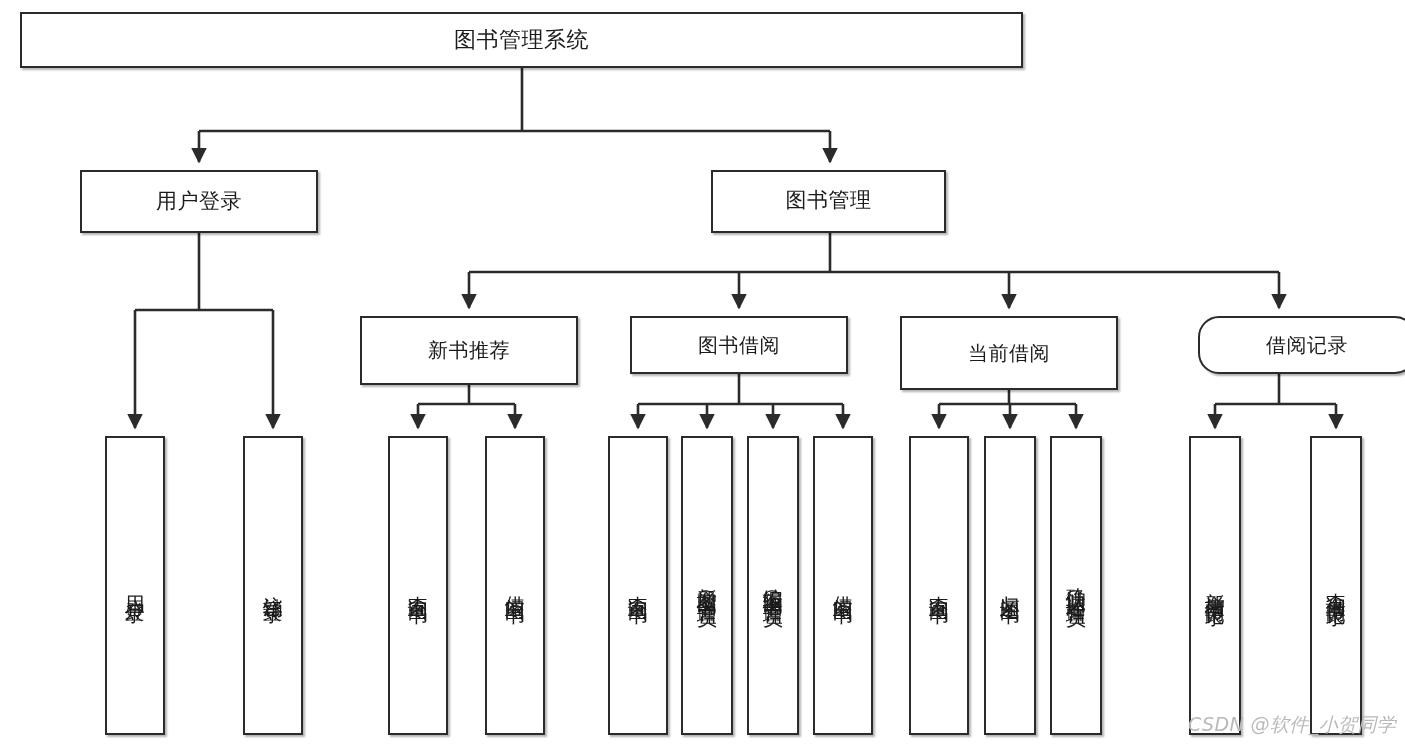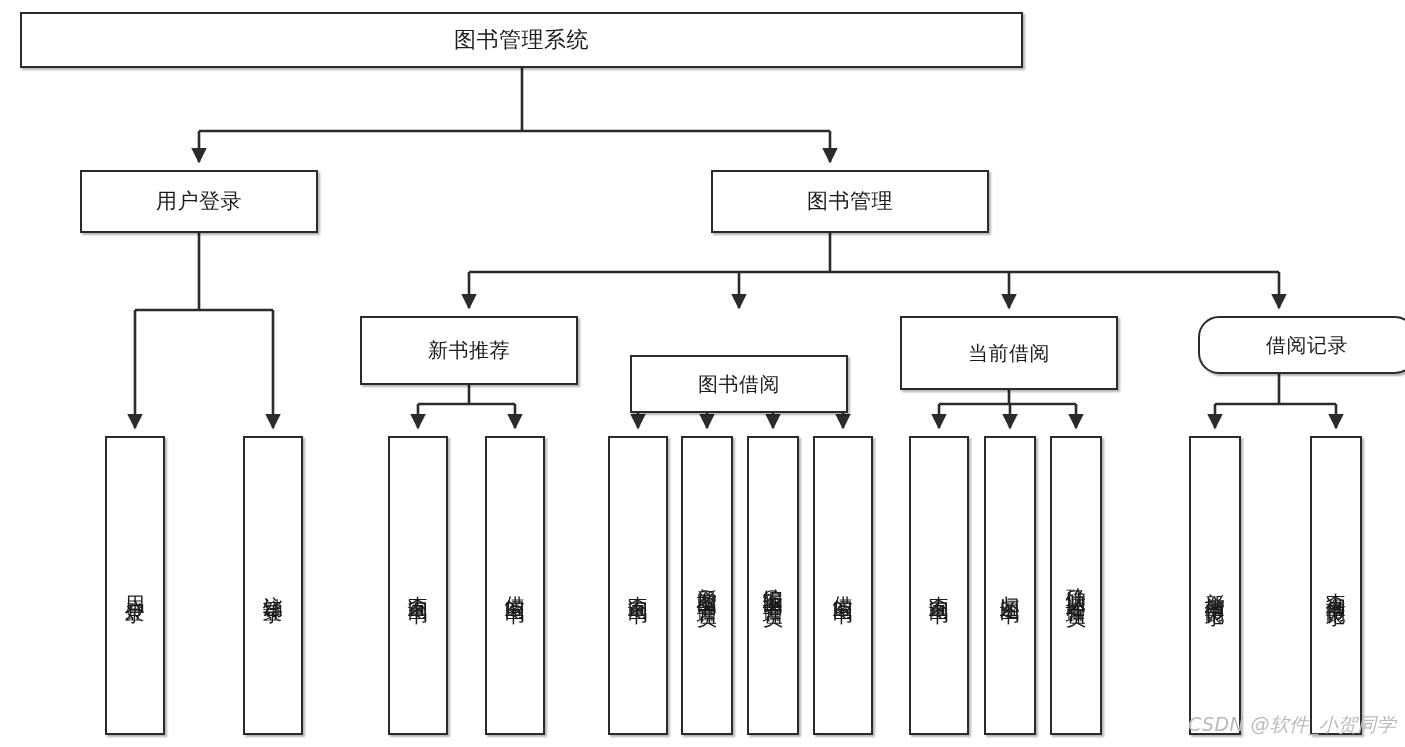--- a/index.html
+++ b/index.html
@@ -123,28 +123,28 @@
     </g>
   </svg>
 
   <div class="node root" style="left:20px; top:12px; width:1003px; height:56px;">
     <span class="label">图书管理系统</span>
   </div>
 
   <div class="node l2" style="left:80px; top:170px; width:238px; height:63px;">
     <span class="label">用户登录</span>
   </div>
-  <div class="node l2" style="left:711px; top:170px; width:278px; height:63px;">
+  <div class="node l2" style="left:711px; top:170px; width:235px; height:63px;font-family:Liberation Mono, monospace;">
     <span class="label">图书管理</span>
   </div>
 
   <div class="node l3" style="left:360px; top:316px; width:218px; height:69px;">
     <span class="label">新书推荐</span>
   </div>
-  <div class="node l3" style="left:630px; top:316px; width:218px; height:58px;margin-top:39px;">
+  <div class="node l3" style="left:630px; top:316px; width:218px; height:58px;">
     <span class="label">图书借阅</span>
   </div>
   <div class="node l3" style="left:900px; top:316px; width:218px; height:74px;">
     <span class="label">当前借阅</span>
   </div>
   <div class="node l3" style="left:1198px; top:316px; width:218px; height:58px;border-radius:21px;">
     <span class="label">借阅记录</span>
   </div>
 
   <div class="node vertical" style="left:105px; top:436px; width:60px; height:299px;">

